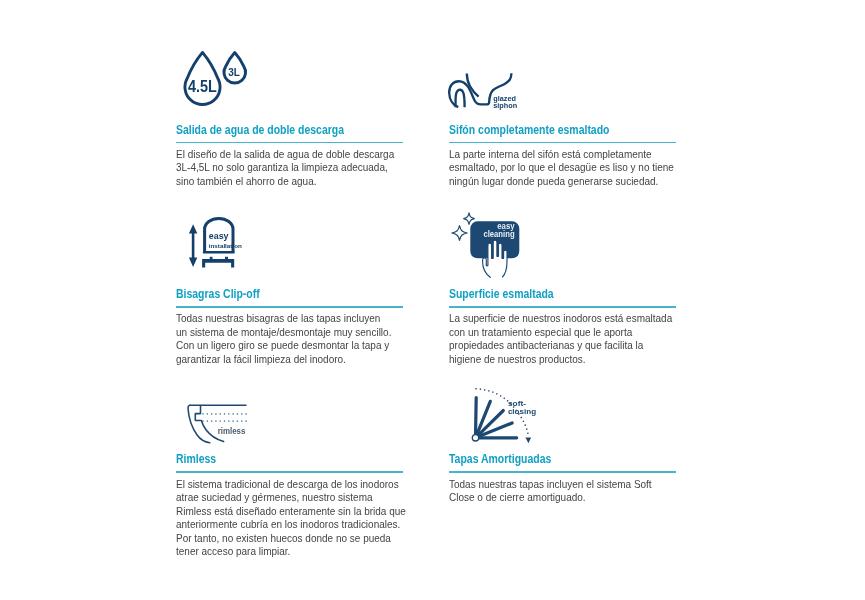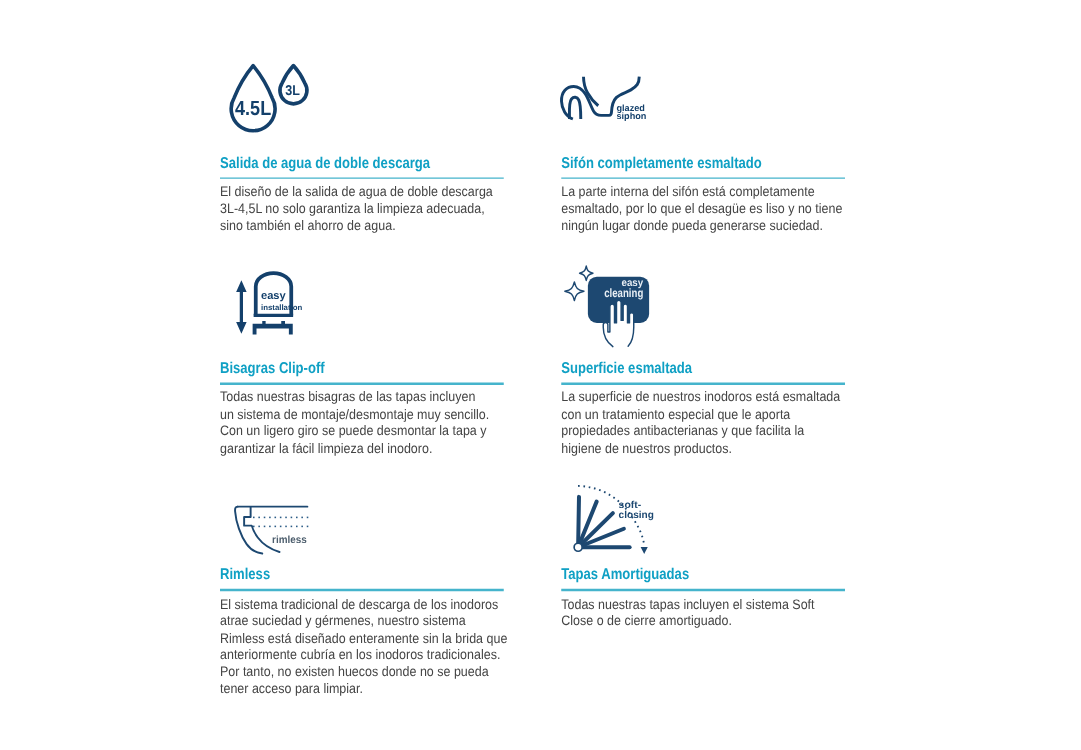--- a/index.html
+++ b/index.html
@@ -37,21 +37,21 @@
     <div class="f-title" style="top:124px;">Salida de agua de doble descarga</div>
     <div class="f-rule" style="top:141.6px;"></div>
     <div class="f-body" style="top:147.8px;">
         <span>El diseño de la salida de agua de doble descarga</span>
         <span>3L-4,5L no solo garantiza la limpieza adecuada,</span>
         <span>sino también el ahorro de agua.</span>
       </div>
   </div>
 
   <div class="feature" style="left:449px;top:0px;">
-    <div class="icon-box" style="left:-3px;top:58px;text-decoration:underline;">
+    <div class="icon-box" style="left:-3px;top:70px;text-decoration:underline;">
       <svg width="72" height="42" viewBox="0 0 72 42">
         <g fill="none" stroke="#14406b" stroke-width="2.35" stroke-linecap="butt" stroke-linejoin="round">
           <path d="M 12.3 37.2 C 6.6 35.0 3.4 29.0 3.2 23.0 C 3.0 15.3 7.4 11.2 13.0 11.2 C 17.0 11.2 19.8 13.6 22.1 16.9 C 24.6 20.5 26.3 26.1 28.7 30.7 C 30.2 33.5 31.9 34.3 34.9 34.3 L 41.3 34.3 C 42.6 34.3 43.1 33.5 43.2 31.6 C 43.5 26.1 44.4 22.7 47.0 20.1 C 50.0 17.1 54.7 16.3 58.7 13.9 C 63.3 11.1 65.3 9.1 65.4 3.3"></path>
           <path d="M 9.6 37.2 C 9.6 31.5 8.9 24.0 11.2 21.2 C 13.0 19.0 15.6 19.3 17.0 22.0 C 18.2 24.3 18.6 29.6 18.6 37.2"></path>
           <path d="M 20.8 3.4 C 20.8 3.4 20.9 10.6 24.0 16.2 C 26.7 21.1 30.2 24.6 32.6 26.6"></path>
         </g>
         <text class="it" fill="#14406b" x="47.2" y="30.9" font-size="7.3">glazed</text>
         <text class="it" fill="#14406b" x="47.2" y="37.6" font-size="7.3">siphon</text>
       </svg>
     </div>
@@ -167,21 +167,21 @@
         <span>El sistema tradicional de descarga de los inodoros</span>
         <span>atrae suciedad y gérmenes, nuestro sistema</span>
         <span>Rimless está diseñado enteramente sin la brida que</span>
         <span>anteriormente cubría en los inodoros tradicionales.</span>
         <span>Por tanto, no existen huecos donde no se pueda</span>
         <span>tener acceso para limpiar.</span>
       </div>
   </div>
 
   <div class="feature" style="left:449px;top:0px;">
-    <div class="icon-box" style="left:7px;top:386px;">
+    <div class="icon-box" style="left:20px;top:386px;">
       <svg width="66" height="60" viewBox="0 0 66 60">
         <g stroke="#1d4871" stroke-width="3.2" stroke-linecap="round" fill="none">
           <path d="M 6.5 51.8 L 7.2 11.5"></path>
           <path d="M 6.5 51.8 L 21.3 15.3"></path>
           <path d="M 6.5 51.8 L 34.3 24.5"></path>
           <path d="M 6.5 51.8 L 43.1 37.0"></path>
           <path d="M 6.5 51.8 L 47.7 51.8"></path>
         </g>
         <circle cx="6.5" cy="51.8" r="3.2" fill="#ffffff" stroke="#1d4871" stroke-width="1.35"></circle>
         <path fill="none" stroke="#1d4871" stroke-width="1.5" stroke-linecap="butt" stroke-dasharray="1.3 3.0" d="M 6.4 2.7 C 22.0 3.2 36.0 10.0 45.5 22.0 C 54.0 32.7 58.4 42.0 59.35 50.2"></path>

